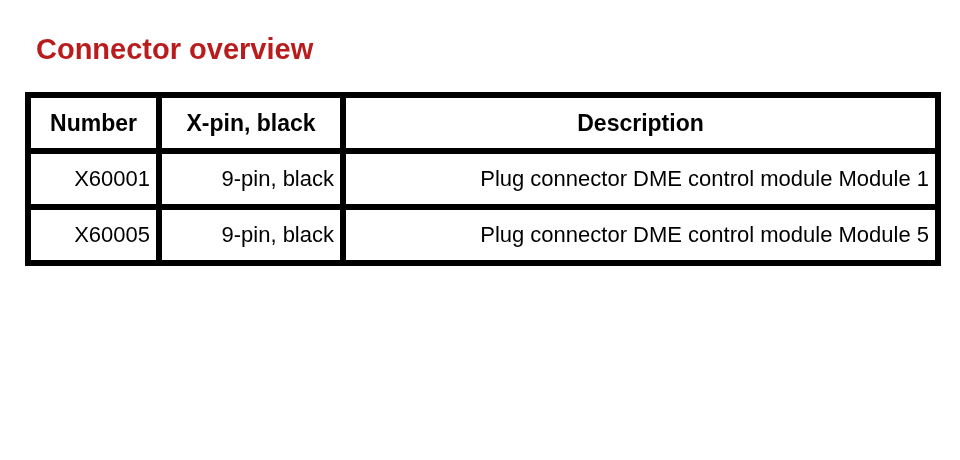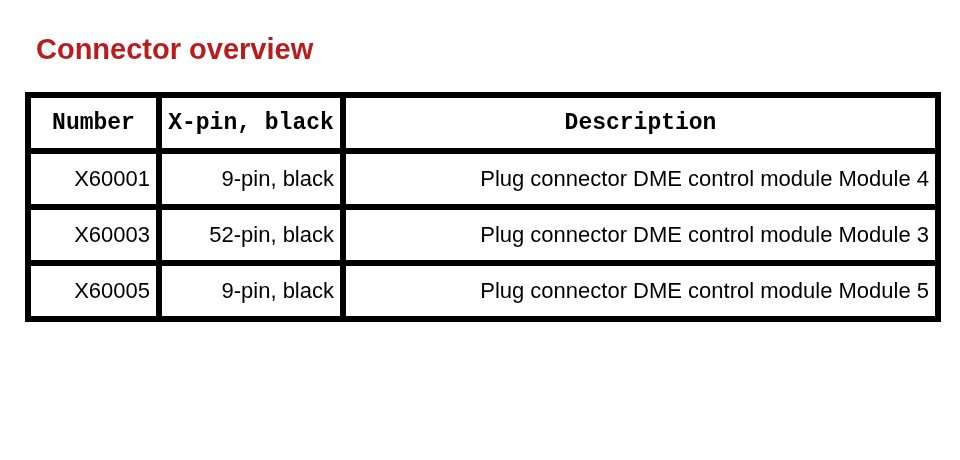--- a/index.html
+++ b/index.html
@@ -41,21 +41,20 @@
     vertical-align: middle;
     background: #ffffff;
     overflow: hidden;
     white-space: nowrap;
   }
   table.connector-table th {
     font-weight: bold;
     font-size: 23px;
     text-align: center;
     padding: 0 6px;
-    font-family: Liberation Mono, monospace;
   }
   table.connector-table td {
     font-weight: normal;
     text-align: right;
     padding: 0 6px 0 11px;
   }
   col.col-number { width: 131px; }
   col.col-pin    { width: 184px; }
   col.col-desc   { width: 595px; }
 </style>
@@ -74,26 +73,21 @@
     <tr>
       <th>Number</th>
       <th>X-pin, black</th>
       <th>Description</th>
     </tr>
   </thead>
   <tbody>
     <tr>
       <td>X60001</td>
       <td>9-pin, black</td>
-      <td>Plug connector DME control module Module 4</td>
-    </tr>
-    <tr>
-      <td>X60003</td>
-      <td>52-pin, black</td>
-      <td>Plug connector DME control module Module 3</td>
+      <td>Plug connector DME control module Module 1</td>
     </tr>
     <tr>
       <td>X60005</td>
       <td>9-pin, black</td>
       <td>Plug connector DME control module Module 5</td>
     </tr>
   </tbody>
 </table>
 
 </body></html>

